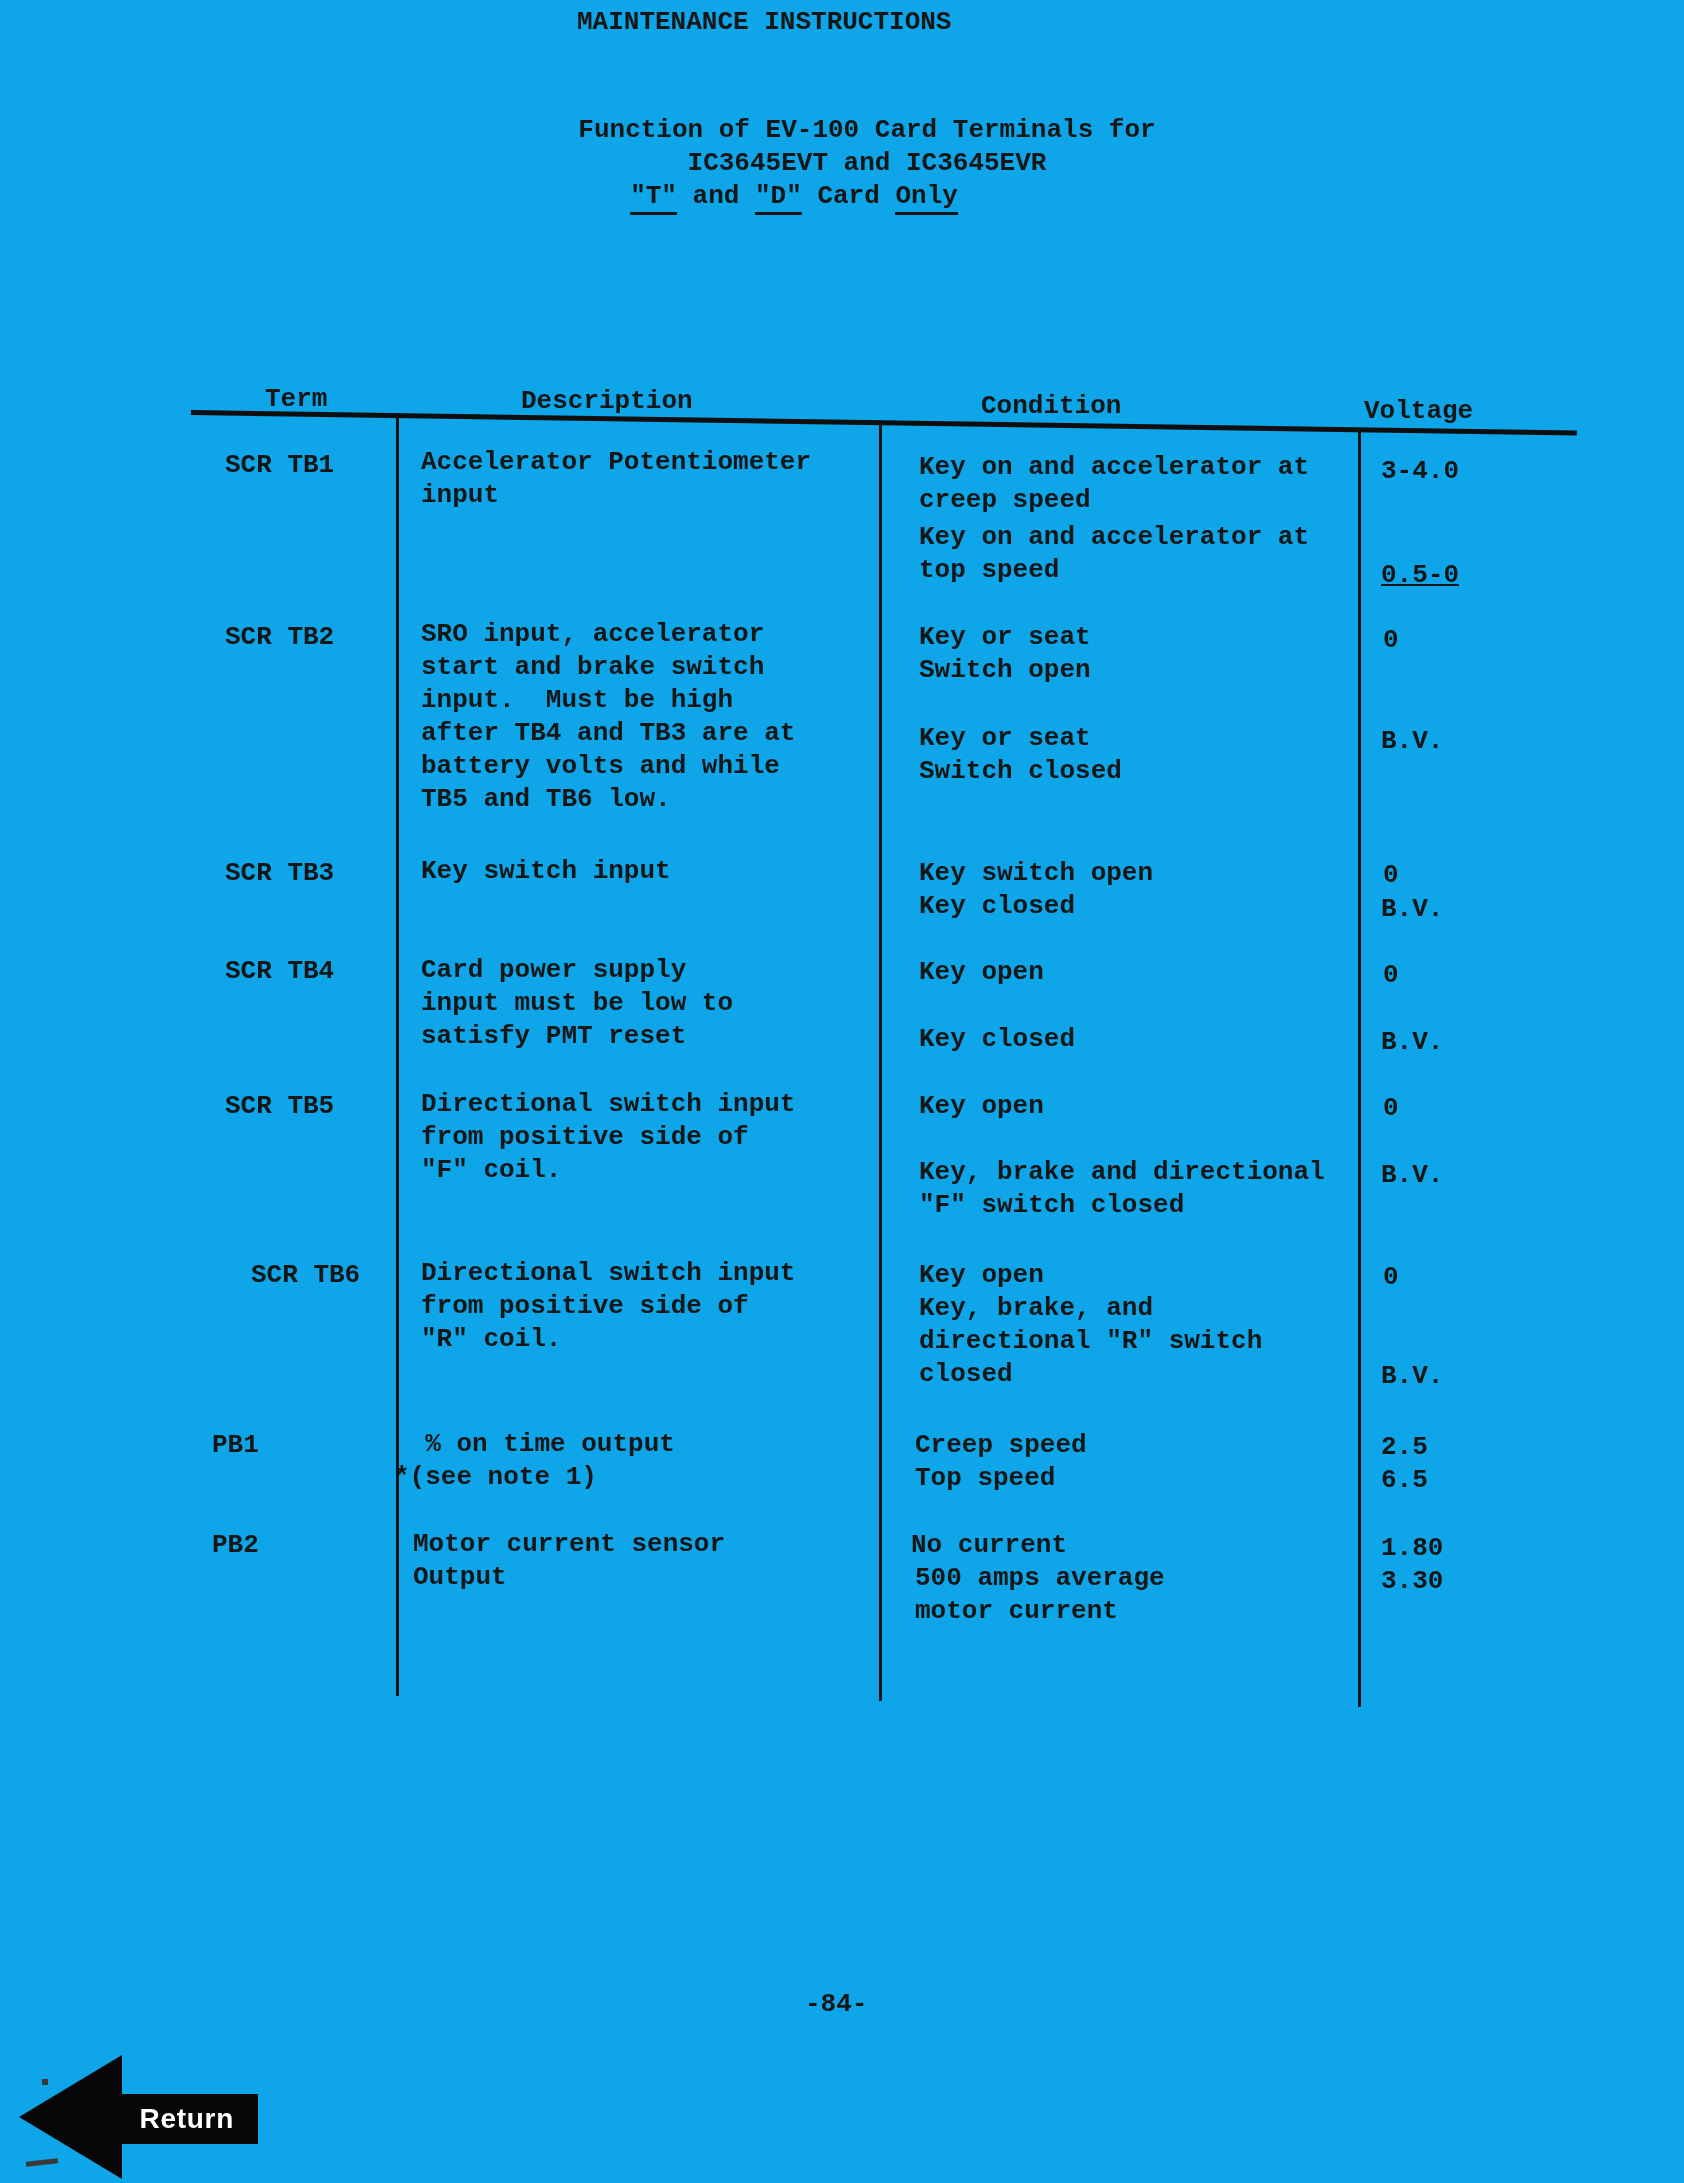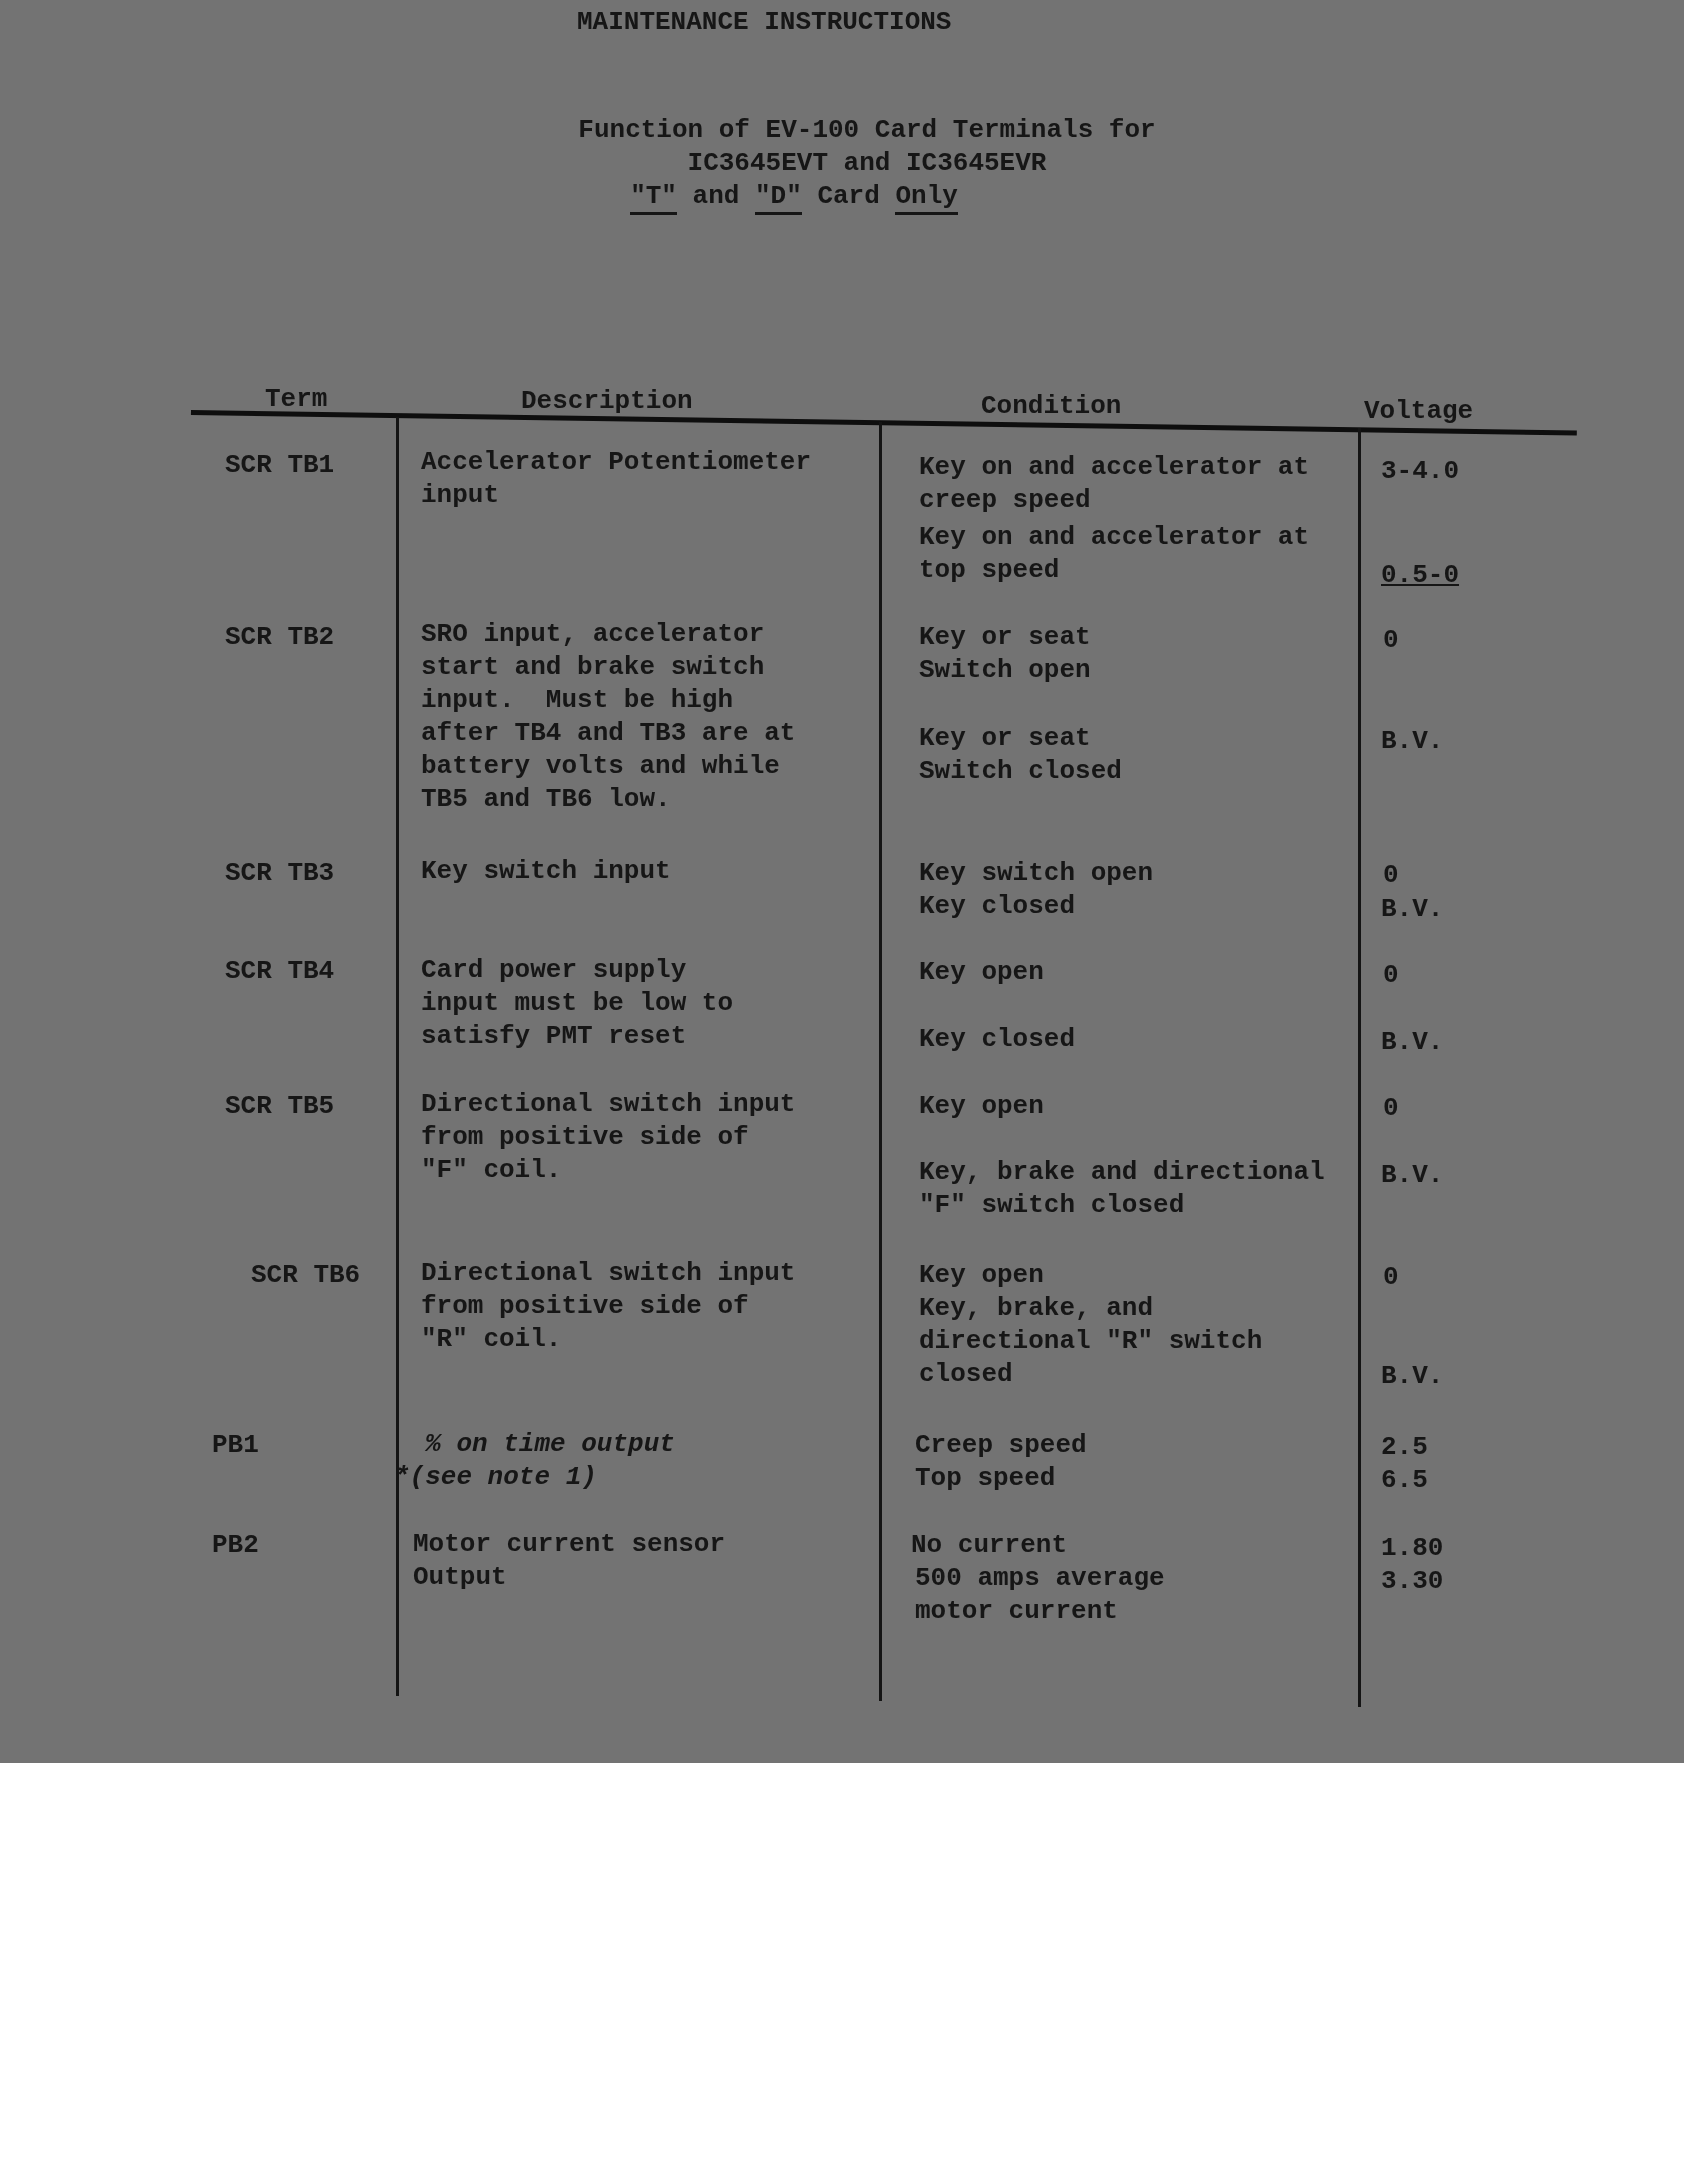--- a/index.html
+++ b/index.html
@@ -1,20 +1,20 @@
 <!DOCTYPE html>
 <html style="font-size:11px"><head>
 <meta charset="utf-8">
 <style>
   html, body { margin: 0; padding: 0; background: #ffffff; }
   .page {
     position: relative;
     width: 1685px;
-    height: 1763px;
-    background: #737373;
+    height: 2183px;
+    background: #0ea5e9;
     overflow: hidden;
     font-family: "Liberation Mono", "DejaVu Sans Mono", monospace;
     font-weight: 700;
     color: #161616;
   }
   .t {
     position: absolute;
     font-size: 26px;
     line-height: 33px;
     white-space: pre;
@@ -127,21 +127,21 @@
 from positive side of
 "R" coil.</div>
   <div class="t" style="left:919px; top:1259px;">Key open</div>
   <div class="t" style="left:1383px; top:1261px;">0</div>
   <div class="t" style="left:919px; top:1292px;">Key, brake, and
 directional "R" switch
 closed</div>
   <div class="t" style="left:1381px; top:1360px;">B.V.</div>
 
   <div class="t" style="left:212px;  top:1429px;">PB1</div>
-  <div class="t" style="left:394px;  top:1428px;font-style:italic;">  % on time output
+  <div class="t" style="left:394px;  top:1428px;">  % on time output
 *(see note 1)</div>
   <div class="t" style="left:915px; top:1429px;">Creep speed</div>
   <div class="t" style="left:1381px; top:1431px;">2.5</div>
   <div class="t" style="left:915px; top:1462px;">Top speed</div>
   <div class="t" style="left:1381px; top:1464px;">6.5</div>
 
   <div class="t" style="left:212px;  top:1529px;">PB2</div>
   <div class="t" style="left:413px;  top:1528px;">Motor current sensor
 Output</div>
   <div class="t" style="left:911px; top:1529px;text-align:right;">No current</div>

